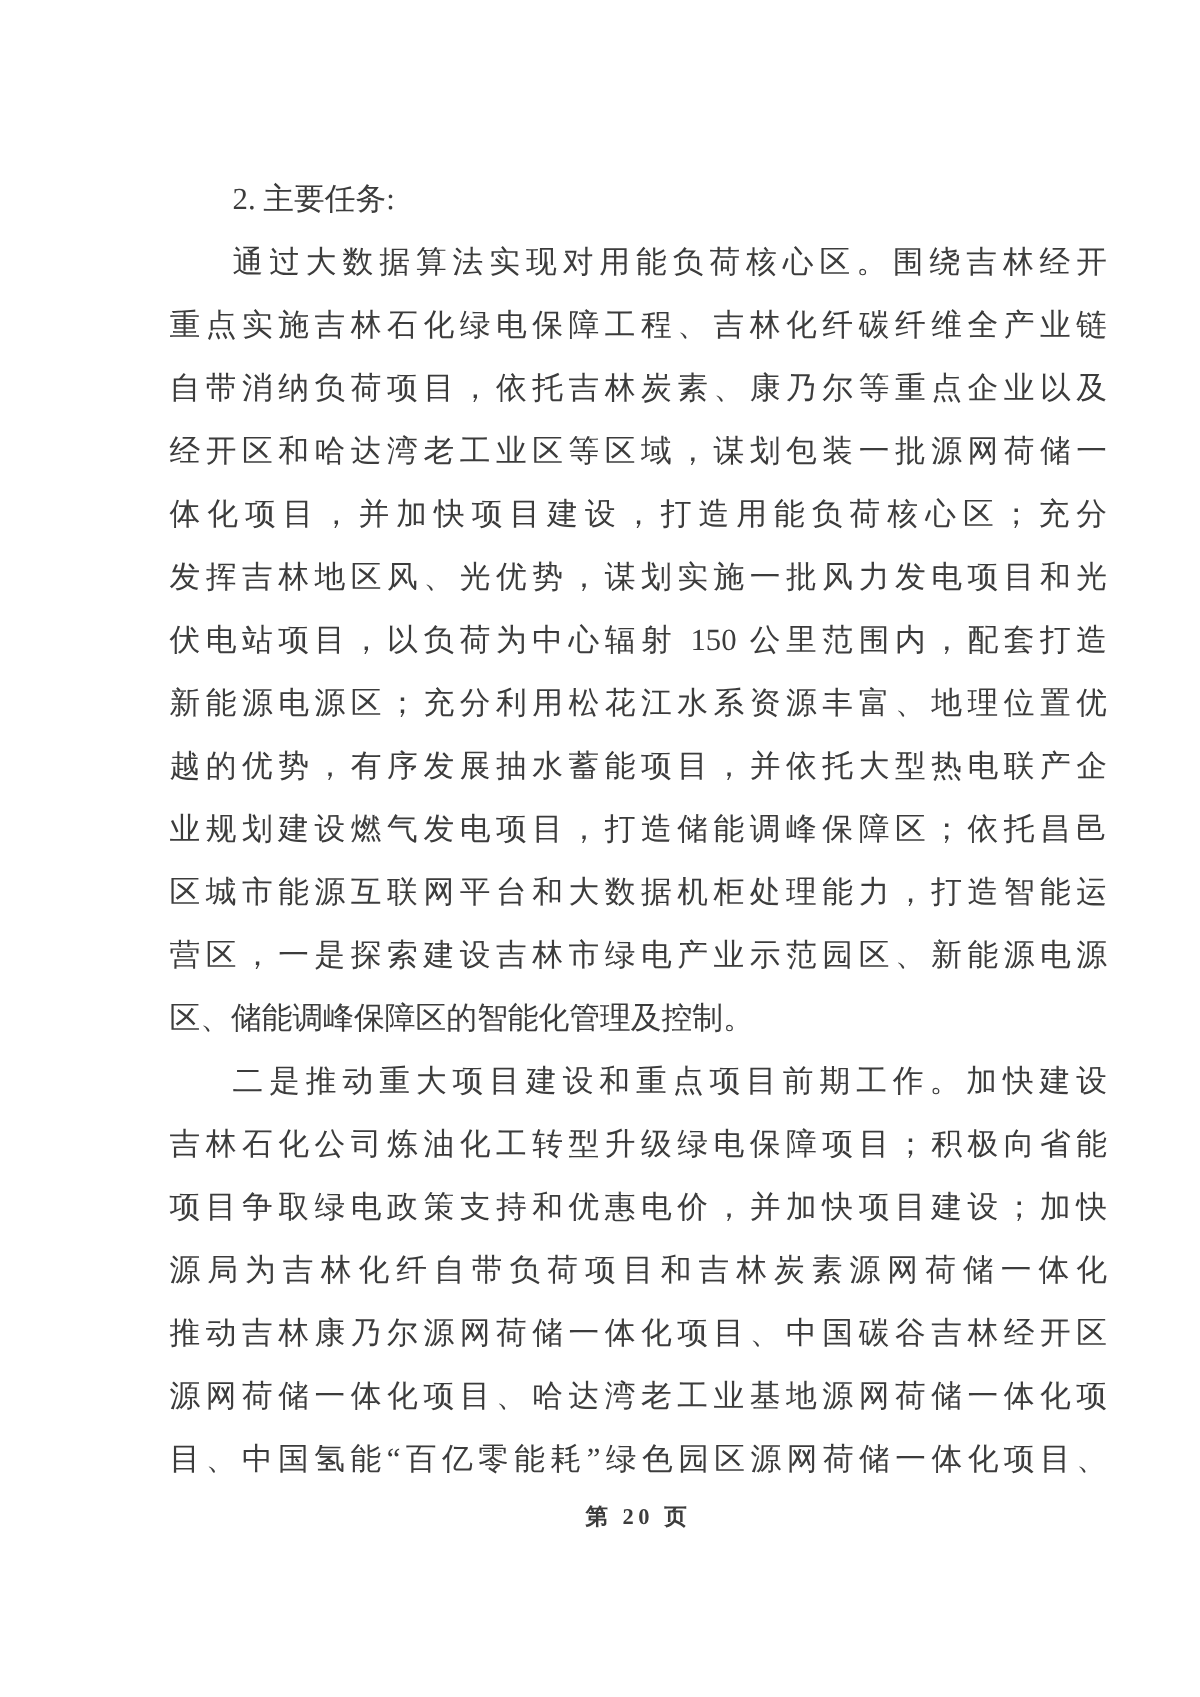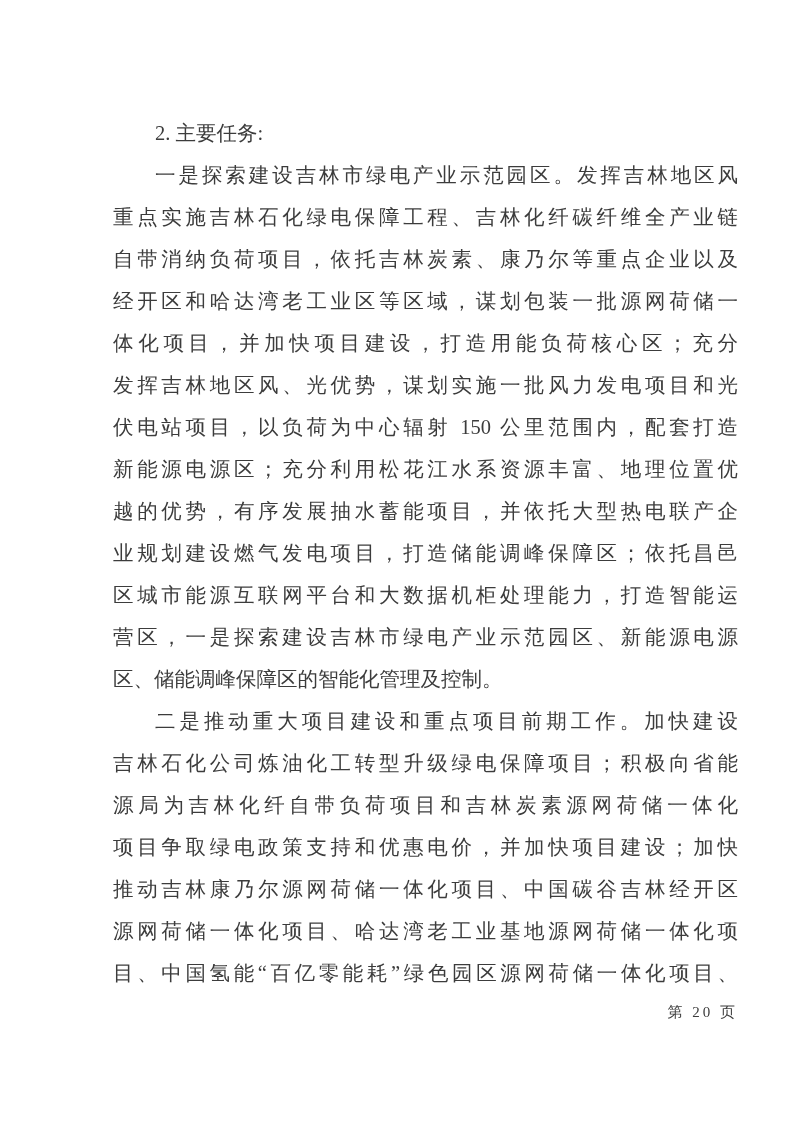--- a/index.html
+++ b/index.html
@@ -31,47 +31,48 @@
   }
   .line.nofill {
     text-align-last: left;
     white-space: normal;
   }
   .line.indent {
     text-indent: 42px;
   }
   .footer {
     margin-top: 7px;
-    text-align: right;
+    text-align: center;
     font-size: 15px;
     letter-spacing: 3px;
     line-height: 22px;
+    font-weight: bold;
   }
 </style>
 </head>
 <body>
 
 <div class="page">
   <div class="text-block">
       <div class="line indent nofill">2. 主要任务:</div>
-      <div class="line indent">一是探索建设吉林市绿电产业示范园区。发挥吉林地区风</div>
+      <div class="line indent">通过大数据算法实现对用能负荷核心区。围绕吉林经开</div>
       <div class="line">重点实施吉林石化绿电保障工程、吉林化纤碳纤维全产业链</div>
       <div class="line">自带消纳负荷项目，依托吉林炭素、康乃尔等重点企业以及</div>
       <div class="line">经开区和哈达湾老工业区等区域，谋划包装一批源网荷储一</div>
       <div class="line">体化项目，并加快项目建设，打造用能负荷核心区；充分</div>
       <div class="line">发挥吉林地区风、光优势，谋划实施一批风力发电项目和光</div>
       <div class="line">伏电站项目，以负荷为中心辐射 150 公里范围内，配套打造</div>
       <div class="line">新能源电源区；充分利用松花江水系资源丰富、地理位置优</div>
       <div class="line">越的优势，有序发展抽水蓄能项目，并依托大型热电联产企</div>
       <div class="line">业规划建设燃气发电项目，打造储能调峰保障区；依托昌邑</div>
       <div class="line">区城市能源互联网平台和大数据机柜处理能力，打造智能运</div>
       <div class="line">营区，一是探索建设吉林市绿电产业示范园区、新能源电源</div>
       <div class="line nofill">区、储能调峰保障区的智能化管理及控制。</div>
       <div class="line indent">二是推动重大项目建设和重点项目前期工作。加快建设</div>
       <div class="line">吉林石化公司炼油化工转型升级绿电保障项目；积极向省能</div>
+      <div class="line">项目争取绿电政策支持和优惠电价，并加快项目建设；加快</div>
       <div class="line">源局为吉林化纤自带负荷项目和吉林炭素源网荷储一体化</div>
-      <div class="line">项目争取绿电政策支持和优惠电价，并加快项目建设；加快</div>
       <div class="line">推动吉林康乃尔源网荷储一体化项目、中国碳谷吉林经开区</div>
       <div class="line">源网荷储一体化项目、哈达湾老工业基地源网荷储一体化项</div>
       <div class="line">目、中国氢能“百亿零能耗”绿色园区源网荷储一体化项目、</div>
     </div>
   <div class="footer">第 20 页</div>
 </div>
 
 </body></html>

